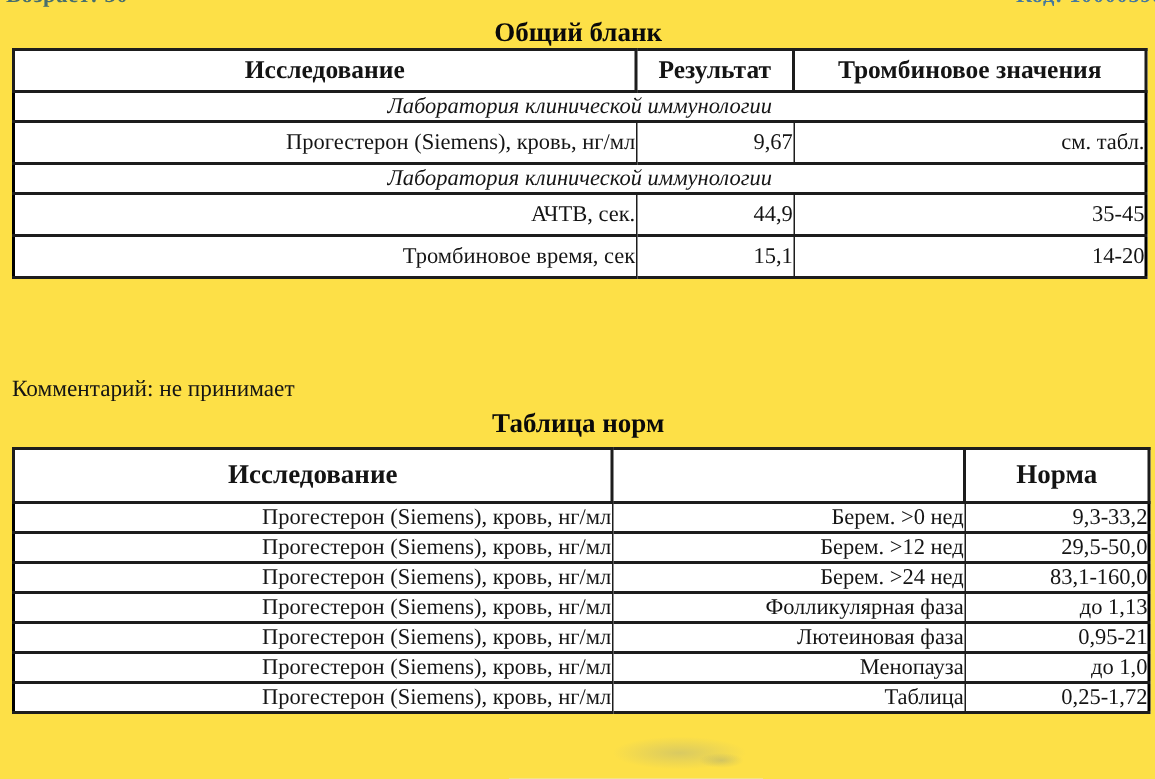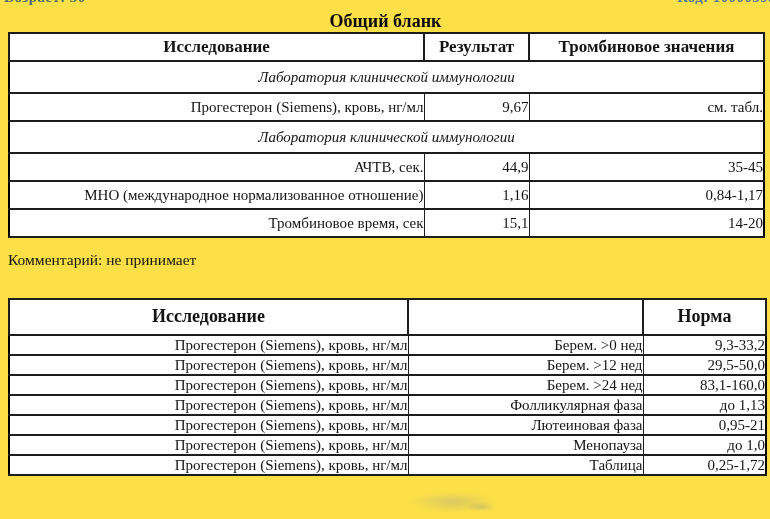--- a/index.html
+++ b/index.html
@@ -34,21 +34,21 @@
   }
   .t1 { left:8px; top:32px;  width:755px; }
   .t2 { left:8px; top:298px; width:757px; }
   .doc-table th, .doc-table td {
     border:1px solid #1d1d1d; border-top-width:2px; border-bottom-width:2px;
     overflow:hidden; white-space:nowrap; padding:0; line-height:1.1;
   }
   .doc-table th { border-width:2px; font-weight:bold; }
   .t1 th { font-size:17px; }
   .t2 th { font-size:18px; }
-  .t1 tr.hdr { height:28px; } .t1 tr.sec { height:32px;margin-top:45px; } .t1 tr.row { height:28px; }
+  .t1 tr.hdr { height:28px; } .t1 tr.sec { height:20px;margin-top:45px; } .t1 tr.row { height:28px; }
   .t2 tr.hdr { height:36px; } .t2 tr.row { height:20px; }
   .c-name { text-align:right; padding:0 4px; font-size:15px; }
   .c-mid  { text-align:right; font-size:15px; }
   .section-cell { text-align:center; font-style:italic; font-size:15px; }
 
   
   .smudge {
     position:absolute; left:408px; top:491px; width:90px; height:22px;
     background:radial-gradient(ellipse at center, rgba(125,145,165,.28), rgba(125,145,165,0) 70%);
   }
@@ -95,34 +95,30 @@
         </tr>
         <tr class="sec">
           <td class="section-cell" colspan="3">Лаборатория клинической иммунологии</td>
         </tr>
         <tr class="row">
           <td class="c-name">АЧТВ, сек.</td>
           <td class="c-mid">44,9</td>
           <td class="c-mid">35-45</td>
         </tr>
         <tr class="row">
-          <td class="c-name">МНО (международное нормализованное отношение)</td>
-          <td class="c-mid">1,16</td>
-          <td class="c-mid">0,84-1,17</td>
-        </tr>
-        <tr class="row">
           <td class="c-name">Тромбиновое время, сек</td>
           <td class="c-mid">15,1</td>
           <td class="c-mid">14-20</td>
         </tr>
       </tbody>
   </table>
 
   <div class="comment-line">Комментарий: не принимает</div>
 
+  <div class="doc-title title-2">Таблица норм</div>
 
   <table class="doc-table t2">
     <colgroup>
         <col style="width:399px">
         <col style="width:235px">
         <col style="width:123px">
       </colgroup>
     <thead>
       <tr class="hdr">
         <th>Исследование</th>

